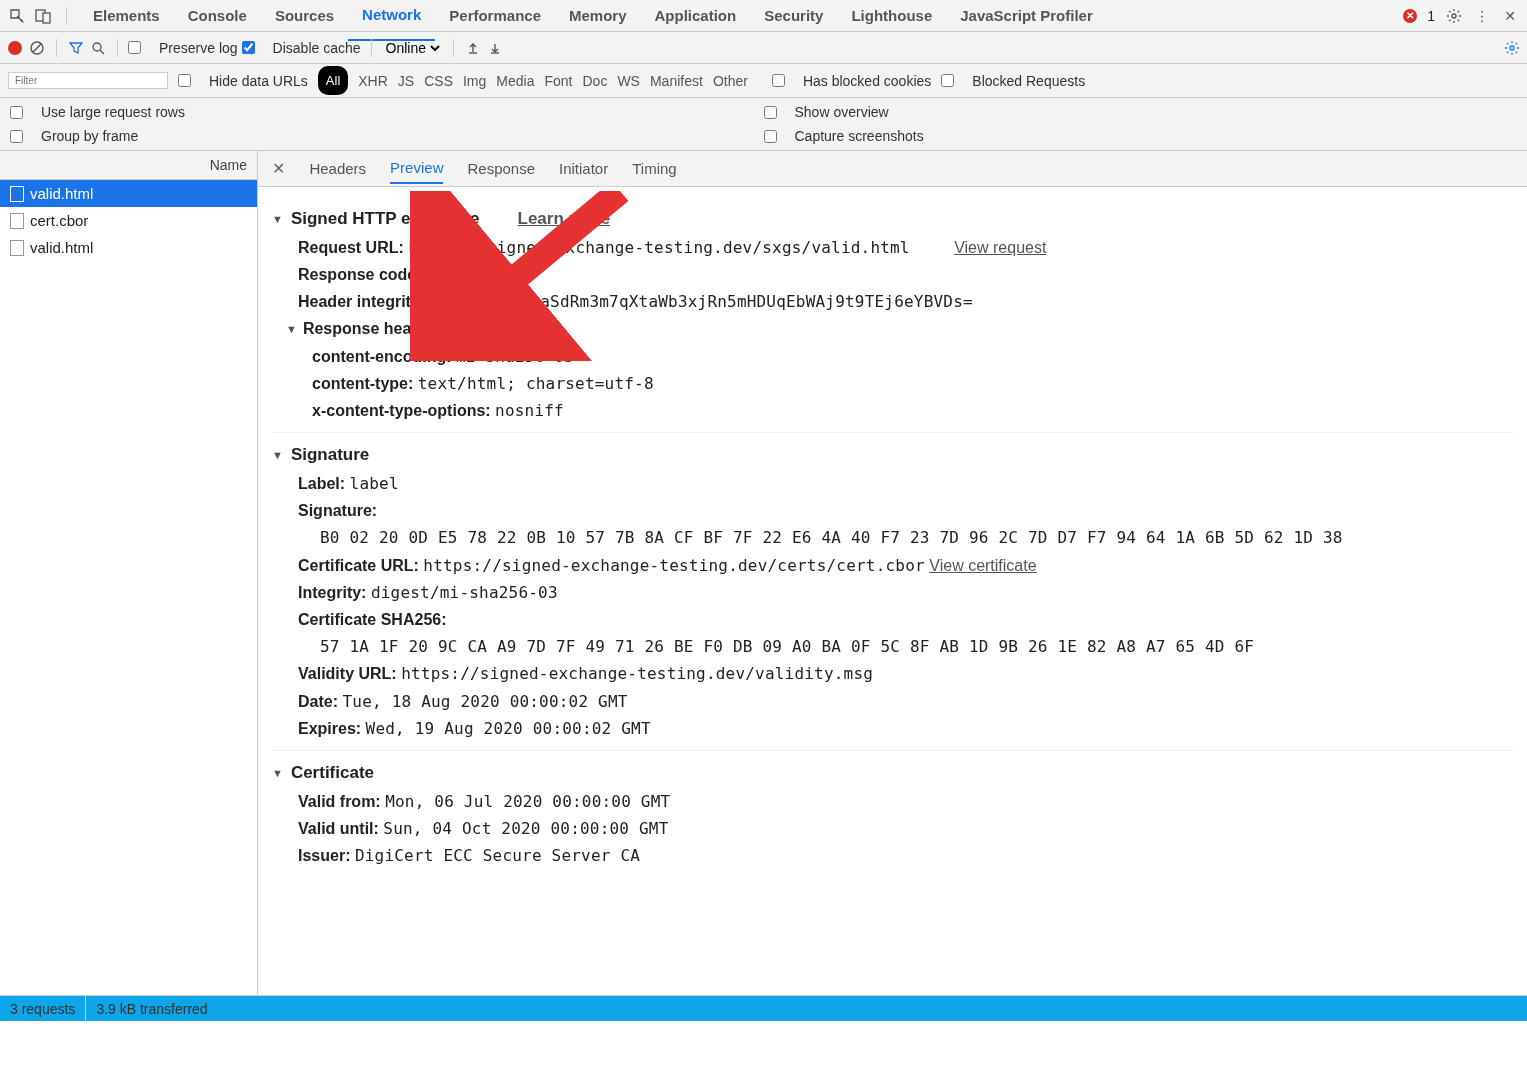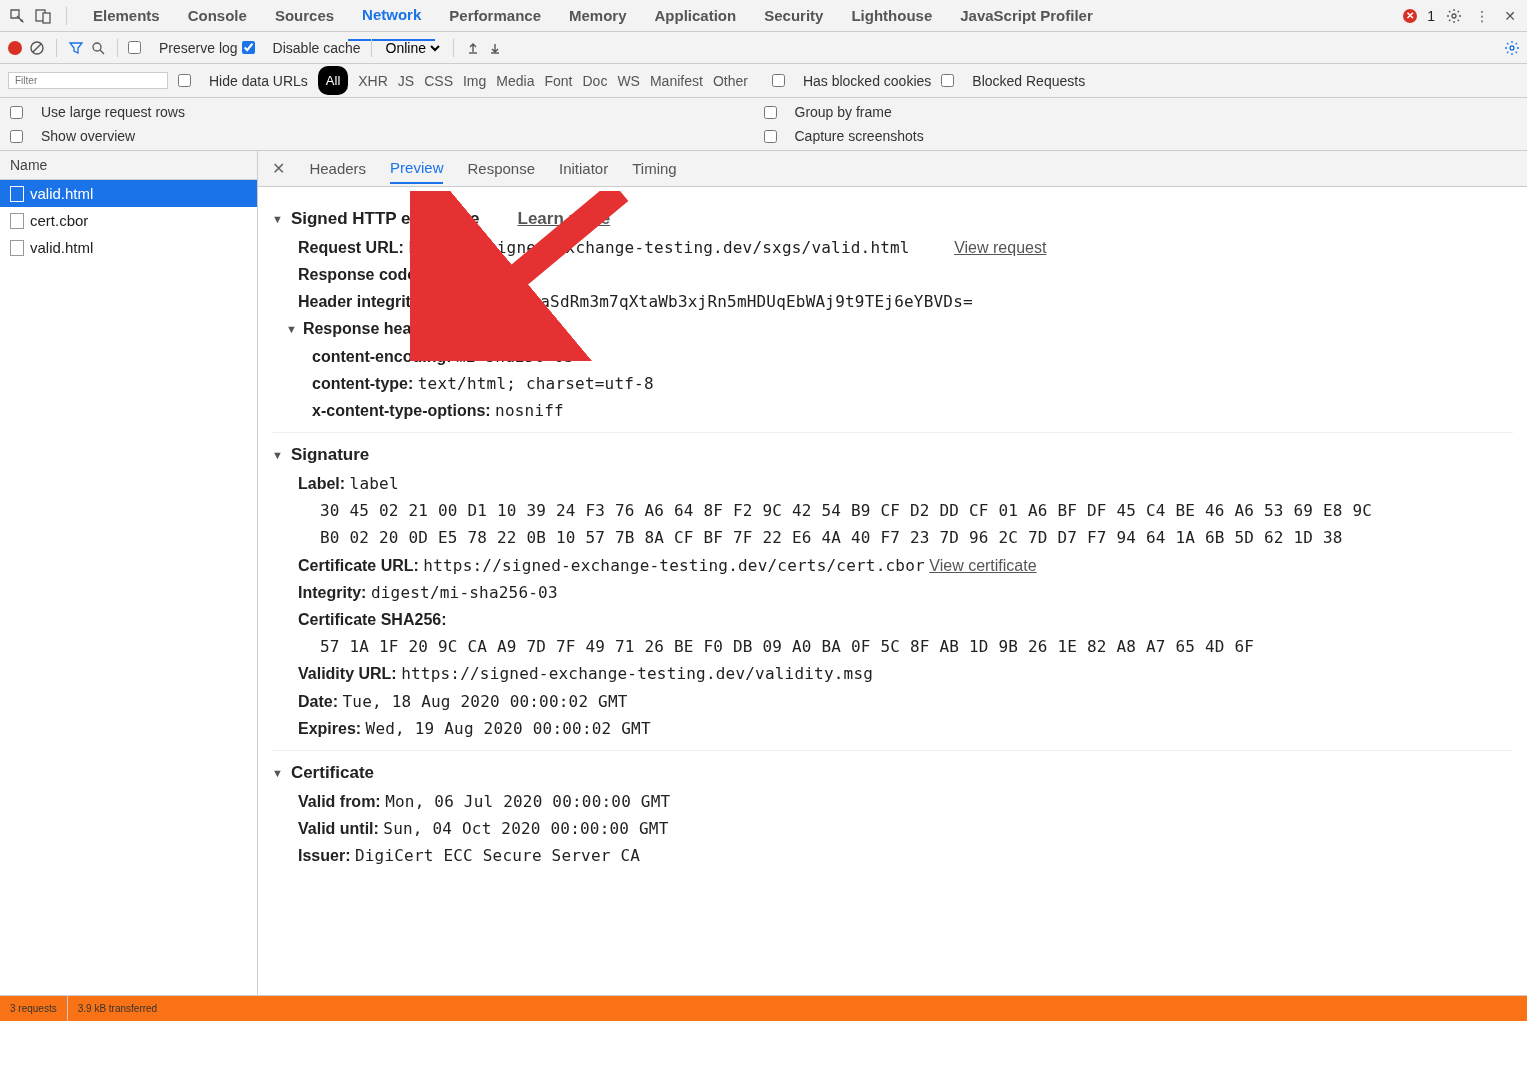--- a/index.html
+++ b/index.html
@@ -59,21 +59,21 @@
 }
 .filter-input { width:160px; padding:2px 6px; font-size:10px; border:1px solid #ccc; background:#fff; }
 .pill { background:#000000; color:#fff; border-radius:10px; padding:7px 8px; font-size:13px; }
 .filter-type { color:#555; font-size:14px; cursor:pointer; }
 .options-grid {
   display:grid; grid-template-columns: 1fr 1fr; background:#f3f3f3; border-bottom:1px solid #ccc;
   padding:6px 10px; row-gap:8px;
 }
 .main-split { display:flex; height: calc(100% - 200px); }
 .left-pane { width:258px; border-right:1px solid #ccc; display:flex; flex-direction:column; }
-.name-header { background:#f3f3f3; border-bottom:1px solid #ccc; padding:6px 10px; font-size:14px; color:#444; }
+.name-header { background:#f3f3f3; border-bottom:1px solid #ccc; padding:6px 10px; font-size:14px; color:#444;text-align:right; }
 .req-list { flex:1; overflow:auto; }
 .req-row { display:flex; align-items:center; gap:6px; padding:5px 10px; font-size:15px; cursor:pointer; }
 .req-row.selected { background:#1a73e8; color:#fff; }
 .file-icon { width:14px; height:16px; border:1px solid #999; background:#fff; display:inline-block; }
 .req-row.selected .file-icon { border-color:#fff; background:#1a73e8; }
 .right-pane { flex:1; display:flex; flex-direction:column; position:relative; }
 .detail-tabs {
   display:flex; align-items:center; gap:24px; padding:0 14px; height:36px;
   background:#f3f3f3; border-bottom:1px solid #ccc; font-size:15px; color:#555;
 }
@@ -83,21 +83,21 @@
 .content { flex:1; overflow:auto; padding:10px 14px 40px 14px; font-size:16px; line-height:1.7; }
 .section { border-bottom:1px solid #eee; padding:8px 0; }
 .sec-head { display:flex; align-items:center; gap:8px; font-weight:700; color:#222; font-size:17px;}
 .sec-head .tri { font-size:11px; color:#555; }
 .link { color:#555; text-decoration:underline; cursor:pointer; }
 .kv { padding-left:26px; }
 .kv .k { font-weight:700; }
 .mono { font-family: Menlo, Consolas, monospace; letter-spacing:0.2px; }
 .status-bar {
   position:absolute; bottom:0; left:0; right:0; height:26px; display:flex; align-items:center;
-  border-top:1px solid #ccc; background:#f97316; font-size:10px; color:#333;
+  border-top:1px solid #ccc; background:#0ea5e9; font-size:14px; color:#333;
 }
 .status-bar .cell { padding:0 10px; border-right:1px solid #ccc; height:100%; display:flex; align-items:center; }
 .arrow-annot {
   position:absolute; left:410px; top:40px; pointer-events:none;
 }
 .error-badge { width:14px;height:14px;border-radius:50%;background:#d93025;color:#fff;display:inline-flex;align-items:center;justify-content:center;font-size:10px;font-weight:700; }
 select.throttle { border:none; background:transparent; font-size:14px; }
 .checkmark { accent-color:#1a73e8; }
 .devtools-left-icons { display:flex; align-items:center; gap:8px; padding-right:6px; }
 .sub-head { font-weight:700; padding-left:14px; display:flex; align-items:center; gap:6px;}
@@ -230,25 +230,25 @@
   </label>
 </div>
 
 <div class="options-grid">
   <label class="checkbox-row">
     <input type="checkbox" style="">
     <span>Use large request rows</span>
   </label>
   <label class="checkbox-row">
     <input type="checkbox" style="">
+    <span>Show overview</span>
+  </label>
+  <label class="checkbox-row">
+    <input type="checkbox" style="">
     <span>Group by frame</span>
-  </label>
-  <label class="checkbox-row">
-    <input type="checkbox" style="">
-    <span>Show overview</span>
   </label>
   <label class="checkbox-row">
     <input type="checkbox" style="">
     <span>Capture screenshots</span>
   </label>
 </div>
 
 <div class="main-split" style="position:relative;">
 
   <div class="left-pane">
@@ -324,21 +324,23 @@
 
       <div class="section">
         <div class="sec-head">
           <span class="tri">▼</span>
           <span>Signature</span>
         </div>
         <div class="kv">
           <span class="k">Label:</span>
           <span class="mono">label</span>
         </div>
-        <div class="kv mono" style="padding-left:48px">30 45 02 21 00 D1 10 39 24 F3 76 A6 64 8F F2 9C 42 54 B9 CF D2 DD CF 01 A6 BF DF 45 C4 BE 46 A6 53 69 E8 9C</div>
+        <div class="kv">
+          <span class="k">Signature:</span>
+        </div>
         <div class="kv mono" style="padding-left:48px">B0 02 20 0D E5 78 22 0B 10 57 7B 8A CF BF 7F 22 E6 4A 40 F7 23 7D 96 2C 7D D7 F7 94 64 1A 6B 5D 62 1D 38</div>
         <div class="kv">
           <span class="k">Certificate URL:</span>
           <span class="mono">https://signed-exchange-testing.dev/certs/cert.cbor</span>
           <span class="link" style="">View certificate</span>
         </div>
         <div class="kv">
           <span class="k">Integrity:</span>
           <span class="mono">digest/mi-sha256-03</span>
         </div>

